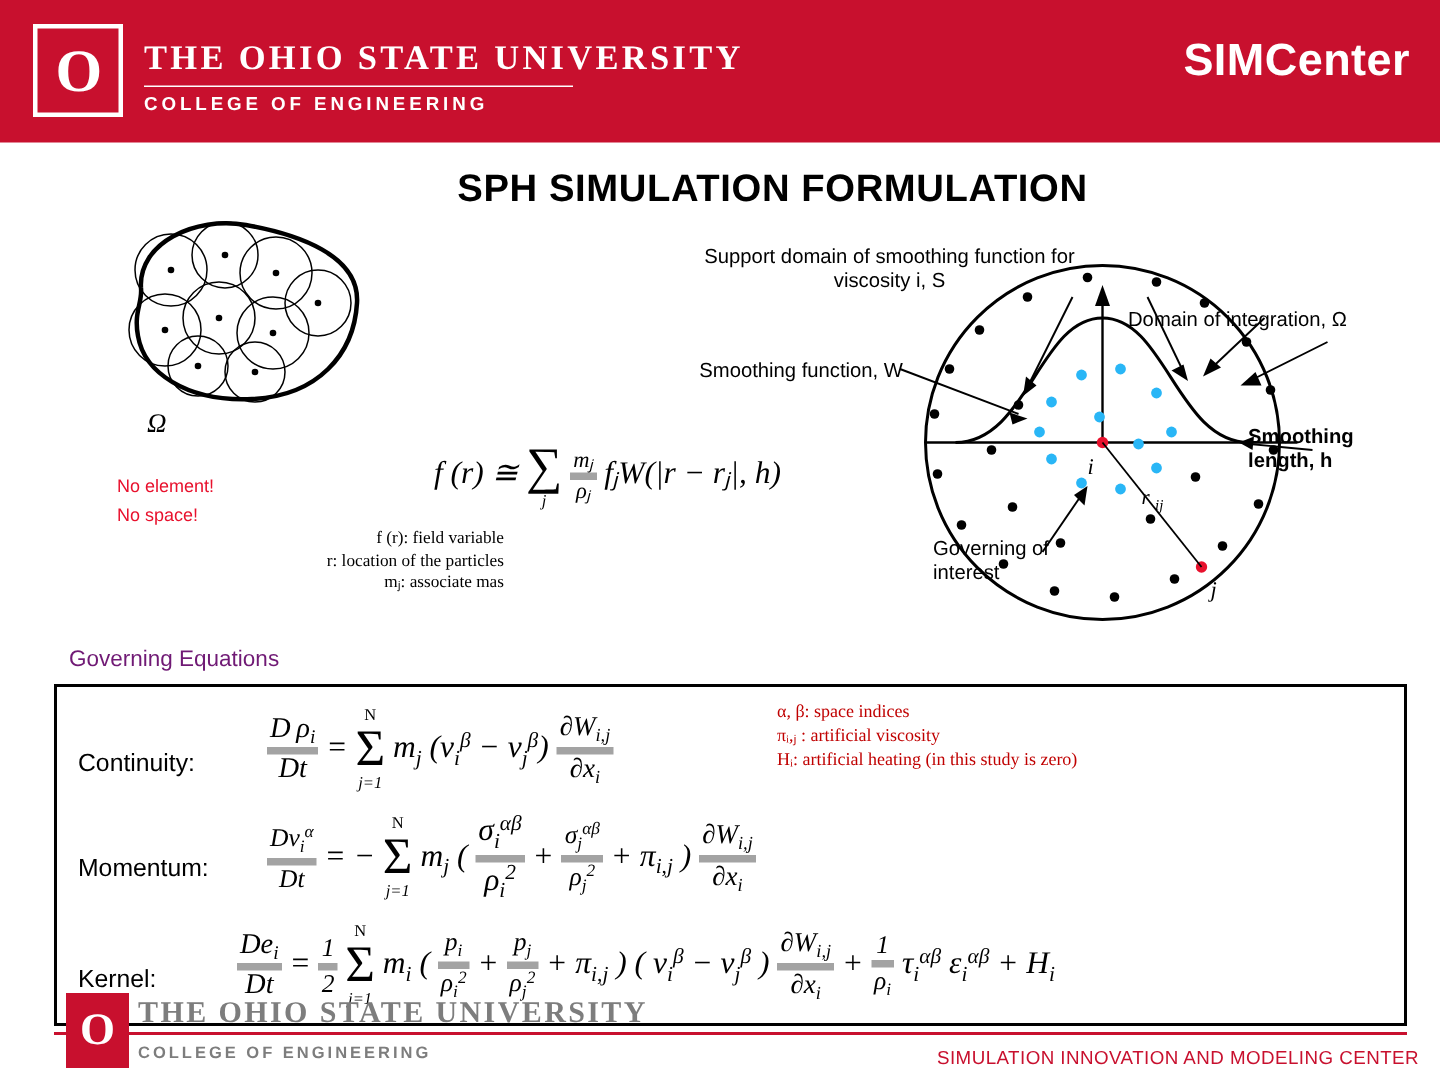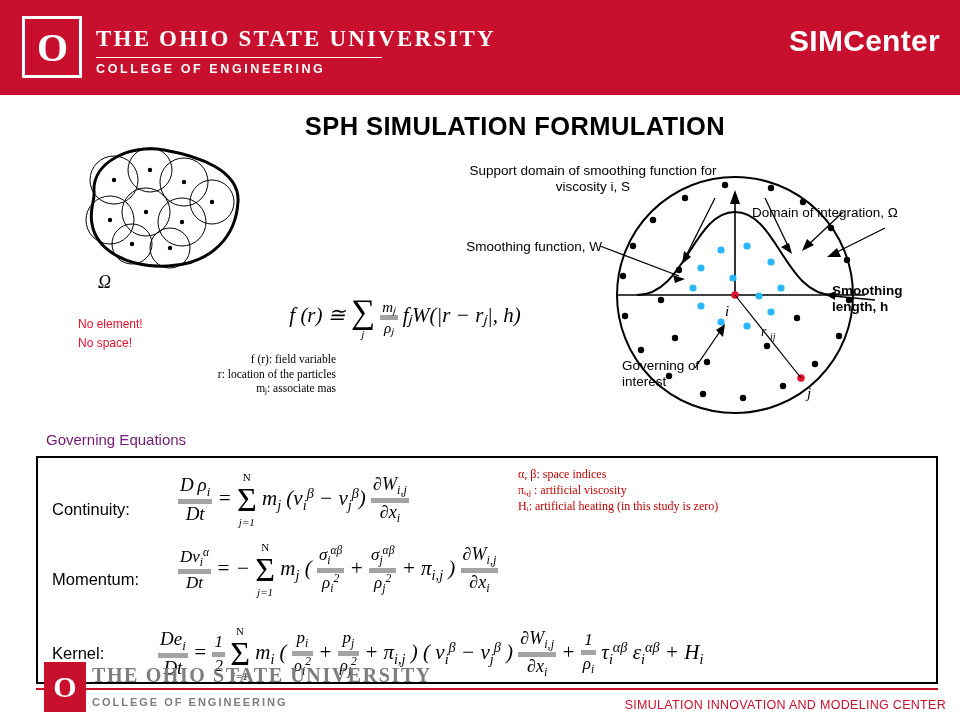--- a/index.html
+++ b/index.html
@@ -194,21 +194,21 @@
   .eq-label.m { top: 112px; }
   .eq-label.e { top: 186px; }
 
   .eq-body {
     position: absolute;
     font-family: "Liberation Serif", serif;
     font-style: italic;
   }
   .eq-c { left: 140px; top: 14px; font-size: 21px; }
   .eq-m { left: 140px; top: 84px; font-size: 21px; }
-  .eq-e { left: 120px; top: 168px; font-size: 21px; }
+  .eq-e { left: 120px; top: 158px; font-size: 21px; }
 
   .bigsum {
     display: inline-block;
     text-align: center;
     font-family: "Liberation Serif", serif;
     font-style: normal;
     vertical-align: middle;
     line-height: 1;
   }
   .bigsum .lim { font-size: 11px; display: block; }
@@ -458,21 +458,21 @@
       <span class="num">Dv<span class="sub">i</span><span class="sup">α</span></span>
       <span class="den">Dt</span>
     </span>
     = −
     <span class="bigsum">
       <span class="lim">N</span>
       <span class="sig">Σ</span>
       <span class="lim" style="font-style:italic">j=1</span>
     </span>
     m<span class="sub">j</span> (
-    <span class="frac" style="font-size:17px">
+    <span class="frac" style="font-size:21px">
       <span class="num">σ<span class="sub">i</span><span class="sup">αβ</span></span>
       <span class="den">ρ<span class="sub">i</span><span class="sup">2</span></span>
     </span> +
     <span class="frac" style="font-size:17px">
       <span class="num">σ<span class="sub">j</span><span class="sup">αβ</span></span>
       <span class="den">ρ<span class="sub">j</span><span class="sup">2</span></span>
     </span>
     + π<span class="sub">i,j</span> )
     <span class="frac" style="font-size:18px">
       <span class="num">∂W<span class="sub">i,j</span></span>

